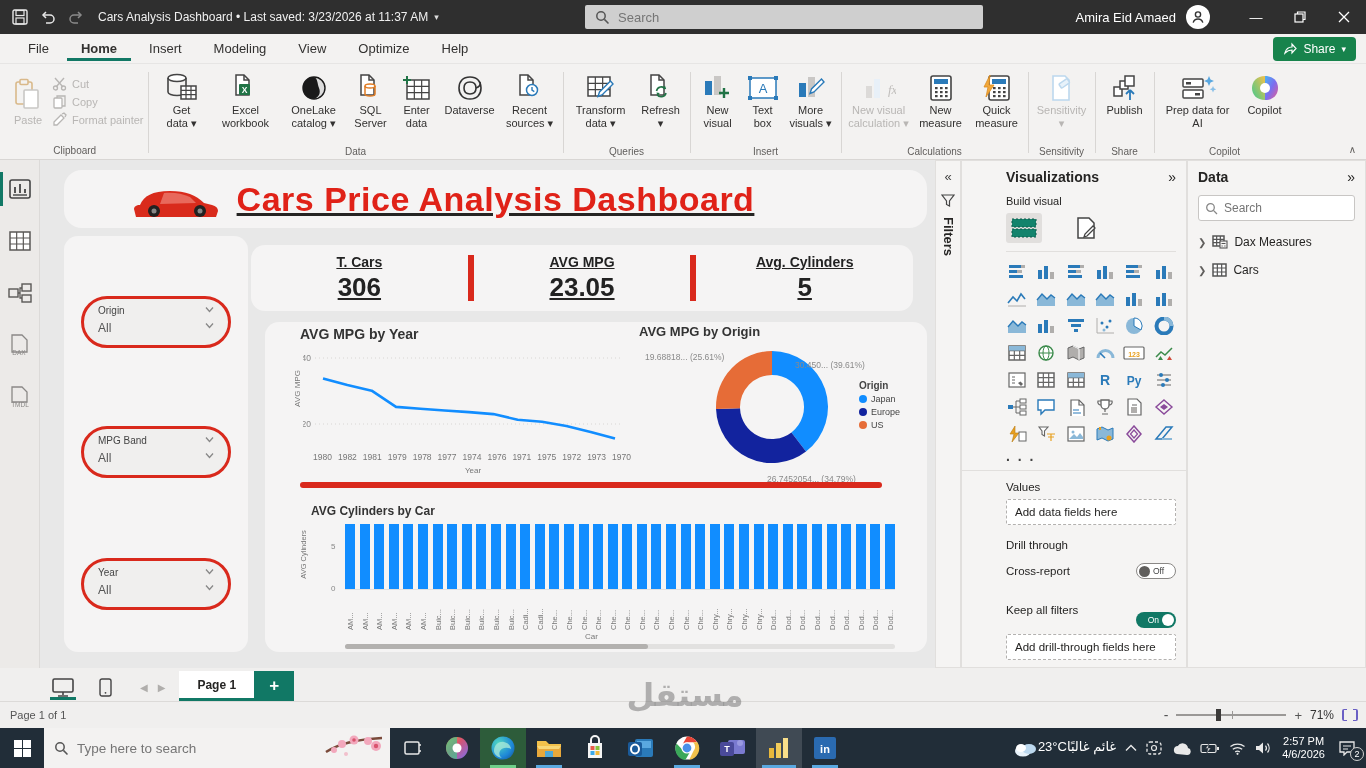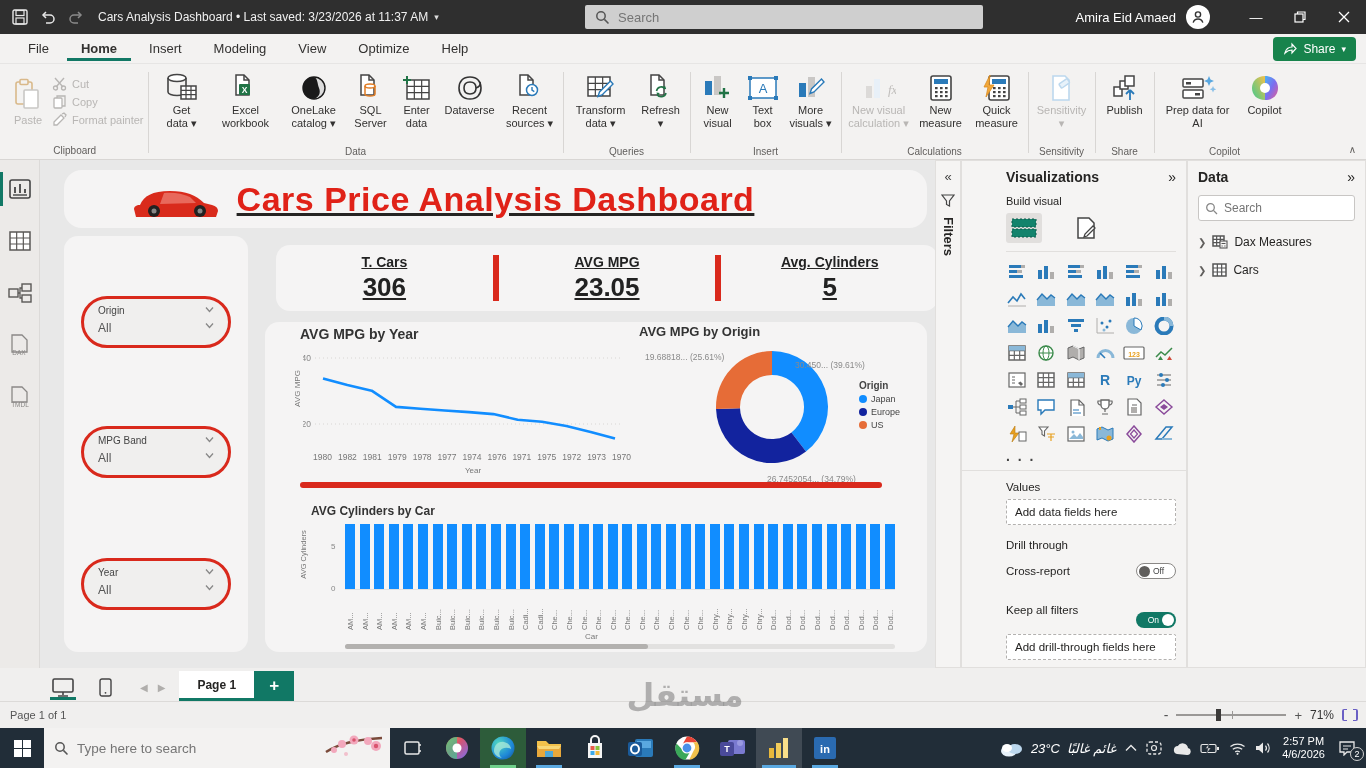--- a/index.html
+++ b/index.html
@@ -55,21 +55,21 @@
   .dash-title { width:100%; text-align:center; color:#e02218; font-size:34px; font-weight:bold; letter-spacing:0.5px; }
   .car-icon { position:absolute; left:62px; top:9px; }
 
   .slicer-panel { left:24px; top:76px; width:184px; height:416px; }
   .slicer { position:absolute; left:17px; width:150px; height:52px; background:#f0efee; border:3px solid #d9291c; border-radius:26px; padding:6px 14px 4px; }
   .slicer .s-head { display:flex; justify-content:space-between; font-size:10px; color:#444; }
   .slicer .s-val { display:flex; justify-content:space-between; font-size:12px; color:#555; margin-top:5px; }
   .chev { width:9px; height:9px; display:inline-block; }
   .chev svg { display:block; }
 
-  .kpi-strip { left:236px; top:85px; width:662px; height:66px; display:flex; align-items:center; }
+  .kpi-strip { left:211px; top:85px; width:662px; height:66px; display:flex; align-items:center; }
   .kpi { flex:1; text-align:center; }
   .kpi-label { font-size:14px; font-weight:bold; color:#222; }
   .kpi-value { font-size:26px; font-weight:bold; color:#222; margin-top:2px; }
   .kpi-sep { width:6px; height:46px; background:#d9291c; }
 
   .charts-panel { left:225px; top:162px; width:662px; height:330px; }
   .chart-title { font-weight:bold; color:#333; }
 
   .linechart-block { position:absolute; left:20px; top:4px; width:360px; height:150px; }
   .lc-title { position:absolute; left:15px; top:0; font-size:14px; }
@@ -160,21 +160,21 @@
   .tk-search input { border:none; outline:none; background:transparent; font-size:13.5px; color:#444; width:200px; font-family:inherit; }
   .blossom { position:absolute; right:6px; top:4px; }
   .tk-app { width:46px; display:flex; align-items:center; justify-content:center; position:relative; }
   .tk-app.open::after { content:""; position:absolute; bottom:0; left:10px; width:26px; height:3px; background:#5aa8e0; }
   .tk-app.edge-active { background:#2d5c3a; }
   .tk-app.edge-active::after { background:#6fd08a; }
   .tk-app.pbi-active { background:rgba(255,255,255,0.14); }
   .tk-app.pbi-active::after { width:34px; left:6px; }
   .tk-tray { position:absolute; right:0; top:0; height:40px; display:flex; align-items:center; gap:9px; padding-right:6px; }
   .tray-ic { display:flex; align-items:center; justify-content:center; color:#e8e8e8; }
-  .tk-weather { display:flex; align-items:center; gap:7px; font-size:13px;font-style:italic; }
+  .tk-weather { display:flex; font-size:13px; }
   .tk-weather .ar { font-size:13px; }
   .tk-clock { text-align:center; font-size:11px; line-height:13px; }
   .notif { position:relative; width:26px; height:22px; display:flex; align-items:center; justify-content:center; }
   .notif .cnt { position:absolute; right:-4px; bottom:-2px; width:14px; height:14px; border:1px solid #cfcfcf; border-radius:50%; font-size:9px; display:flex; align-items:center; justify-content:center; color:#fff; background:#212d38; }
 
   
   .watermark { position:absolute; left:560px; top:676px; width:250px; text-align:center; color:rgba(110,110,110,0.5); pointer-events:none; z-index:50; }
   .watermark .ar { font-size:32px; font-weight:bold; }
   .watermark .en { font-size:26px; font-weight:bold; letter-spacing:1px; }
 

